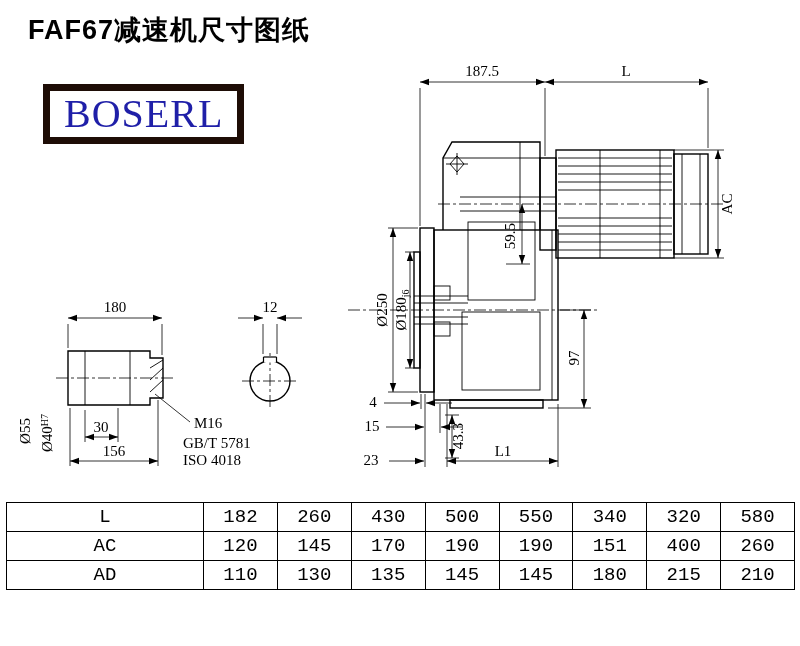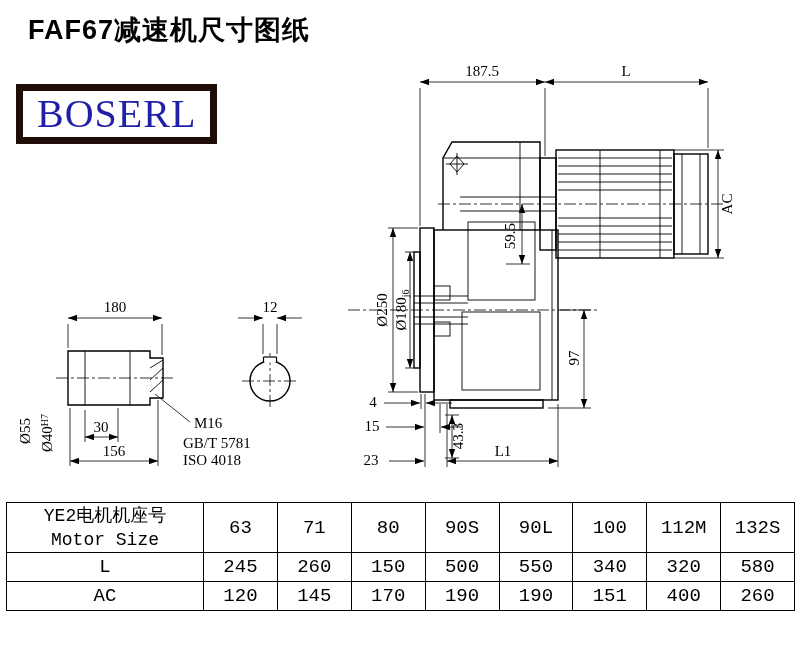--- a/index.html
+++ b/index.html
@@ -1,20 +1,20 @@
 <!DOCTYPE html>
 <html><head>
 <meta charset="utf-8">
 <style>
   * { margin:0; padding:0; box-sizing:border-box; }
   html,body { background:#fff; }
   body { width:800px; height:646px; font-family:"Liberation Sans", sans-serif; }
   .page { position:relative; width:800px; height:646px; background:#fff; overflow:hidden; }
   .title { position:absolute; left:28px; top:12px; font-size:27px; font-weight:bold; letter-spacing:1px; color:#000; }
-  .logo { position:absolute; left:16px; top:84px; border:7px solid #1e0d06; background:#fff; padding:0 14px; }
+  .logo { position:absolute; left:43px; top:84px; border:7px solid #1e0d06; background:#fff; padding:0 14px; }
   .logo-text { font-family:"Liberation Serif", serif; font-size:40px; line-height:46px; color:#1f1fa8; letter-spacing:1px; }
   svg.drawing { position:absolute; left:0; top:0; }
   svg text { font-family:"Liberation Serif", serif; font-size:15px; fill:#000; }
   .dim-table { position:absolute; left:6px; top:502px; width:789px; border-collapse:collapse; table-layout:fixed; }
   .dim-table td { border:1px solid #000; text-align:center; vertical-align:middle; height:29px; padding:0;
                   font-family:"Liberation Mono","DejaVu Sans Mono", monospace; font-size:19px; color:#000; }
   .dim-table tr.hdr td { height:50px; }
   .hdr-cell div { line-height:24px; font-size:18px; }
 </style>
 </head>
@@ -184,52 +184,49 @@
       <col>
         <col>
         <col>
         <col>
         <col>
         <col>
         <col>
         <col>
     </colgroup>
     <tbody>
-      <tr class="hdr">
-        <td class="hdr-cell">
-          <div>YE2电机机座号</div>
-          <div>Motor Size</div>
-        </td>
-        <td>63</td>
-        <td>71</td>
-        <td>80</td>
-        <td>90S</td>
-        <td>90L</td>
-        <td>100</td>
-        <td>112M</td>
-        <td>132S</td>
-      </tr>
       <tr>
         <td>L</td>
-        <td>245</td>
+        <td>182</td>
         <td>260</td>
-        <td>150</td>
+        <td>430</td>
         <td>500</td>
         <td>550</td>
         <td>340</td>
         <td>320</td>
         <td>580</td>
       </tr>
       <tr>
         <td>AC</td>
         <td>120</td>
         <td>145</td>
         <td>170</td>
         <td>190</td>
         <td>190</td>
         <td>151</td>
         <td>400</td>
         <td>260</td>
       </tr>
+      <tr>
+        <td>AD</td>
+        <td>110</td>
+        <td>130</td>
+        <td>135</td>
+        <td>145</td>
+        <td>145</td>
+        <td>180</td>
+        <td>215</td>
+        <td>210</td>
+      </tr>
     </tbody>
   </table>
 
 </div>
 
 </body></html>

